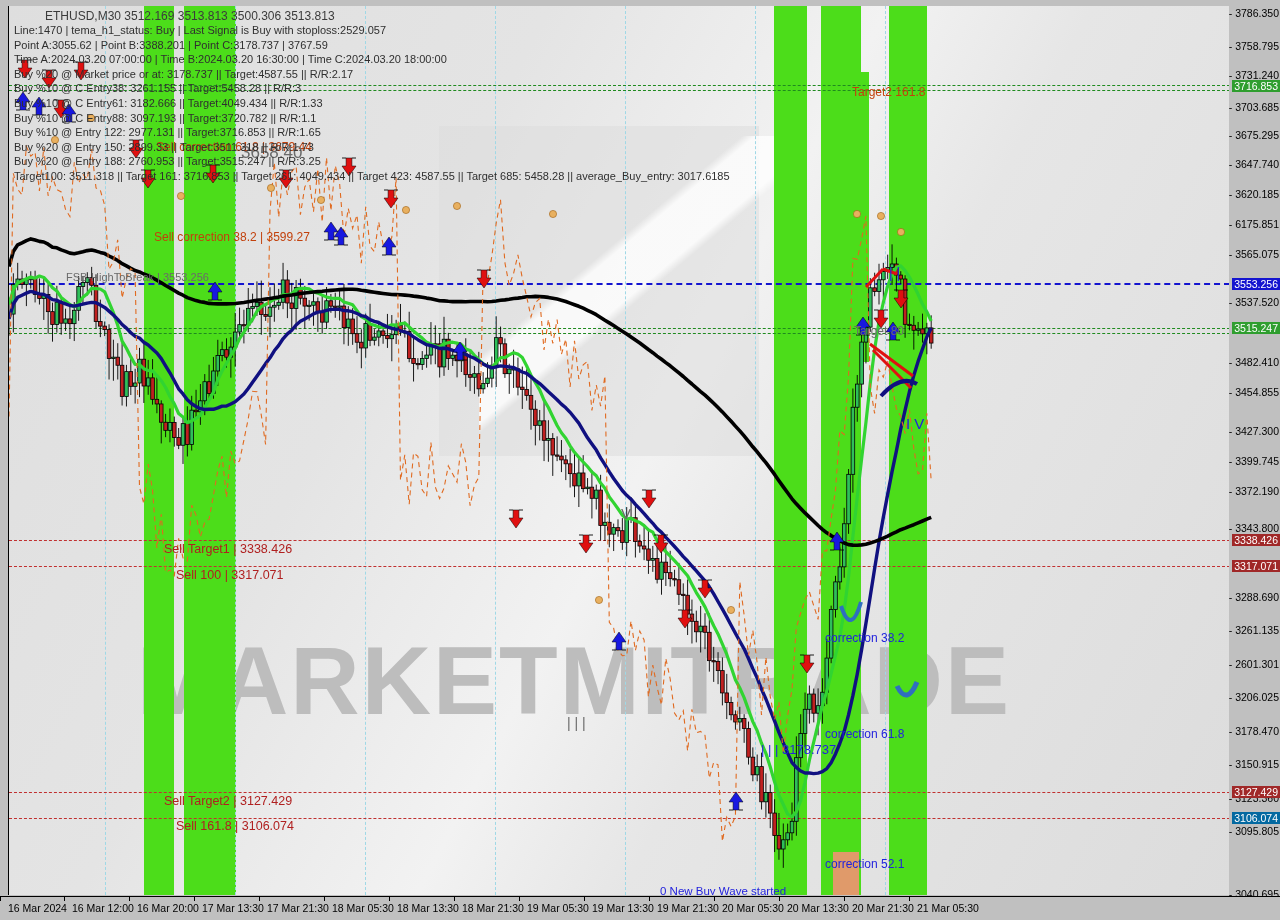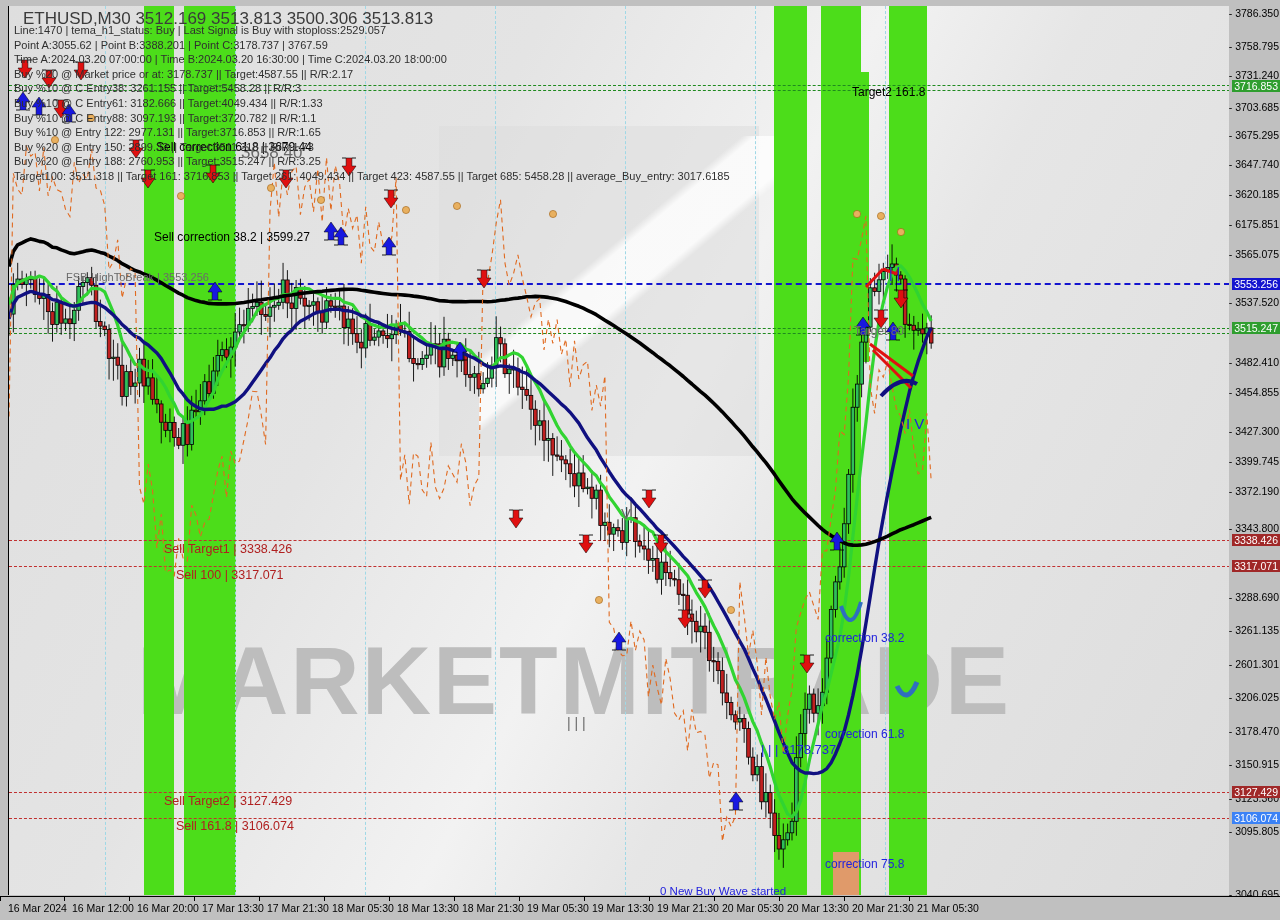--- a/index.html
+++ b/index.html
@@ -93,34 +93,34 @@
     white-space: nowrap;
   }
   .tsep {
     position: absolute; top: -1px;
     width: 1px; height: 5px;
     background: #000;
   }
   
   #hdr { position: absolute; left: 0; top: 0; }
   #hdr-title {
-    position: absolute; left: 14px; top: 3px;
-    font-size: 17px; color: #3b3b3b;
+    position: absolute; left: 36px; top: 3px;
+    font-size: 12px; color: #3b3b3b;
     white-space: nowrap;
   }
   .hdr-line {
     position: absolute; left: 5px;
     font-size: 11px; color: #2f2f2f;
     white-space: nowrap;
   }
   
   .ann { position: absolute; white-space: nowrap; font-size: 12px; }
   .ann-red { color: #b02020; }
   .ann-blue { color: #2222dd; }
-  .ann-green { color: #000000; }
+  .ann-green { color: #c2410c; }
   .ann-gray { color: #6a6a6a; }
   
   .hline { position: absolute; left: 0; width: 1221px; height: 0; }
   .dash-red  { border-top: 1px dashed #c03030; }
   .dash-green{ border-top: 1px dashed #1f8a1f; }
   .dash-blue { border-top: 2px dashed #1414cf; }
   .vdash {
     position: absolute; top: 0; bottom: 0; width: 0;
     border-left: 1px dashed #9fd8e6;
   }
@@ -663,21 +663,21 @@
         <div class="ann ann-green" style="left: 145px; top: 224px; font-size: 12px;">Sell correction 38.2 | 3599.27</div>
         <div class="ann ann-gray" style="left: 57px; top: 265px; font-size: 11px;">FSB-HighToBreak | 3553.256</div>
         <div class="ann ann-green" style="left: 843px; top: 79px; font-size: 12px;">Target2 161.8</div>
         <div class="ann ann-gray" style="left: 845px; top: 318px; font-size: 12px;">Target 80</div>
         <div class="ann ann-red" style="left: 155px; top: 536px; font-size: 12.5px;">Sell Target1 | 3338.426</div>
         <div class="ann ann-red" style="left: 167px; top: 562px; font-size: 12.5px;">Sell 100 | 3317.071</div>
         <div class="ann ann-red" style="left: 155px; top: 788px; font-size: 12.5px;">Sell Target2 | 3127.429</div>
         <div class="ann ann-red" style="left: 167px; top: 813px; font-size: 12.5px;">Sell 161.8 | 3106.074</div>
         <div class="ann ann-blue" style="left: 816px; top: 625px; font-size: 12px;">correction 38.2</div>
         <div class="ann ann-blue" style="left: 816px; top: 721px; font-size: 12px;">correction 61.8</div>
-        <div class="ann ann-blue" style="left: 816px; top: 851px; font-size: 12px;">correction 75.8</div>
+        <div class="ann ann-blue" style="left: 816px; top: 851px; font-size: 12px;">correction 52.1</div>
         <div class="ann ann-blue" style="left: 752px; top: 736px; font-size: 13px;">| | | 3178.737</div>
         <div class="ann ann-blue" style="left: 651px; top: 879px; font-size: 11.5px;">0 New Buy Wave started</div>
         <div class="ann ann-gray" style="left: 612px; top: 499px; font-size: 15px;">V</div>
         <div class="ann ann-gray" style="left: 558px; top: 709px; font-size: 14px;">| | |</div>
         <div class="ann ann-blue" style="left: 897px; top: 409px; font-size: 15px;">I V</div>
         <div class="ann ann-blue" style="left: 880px; top: 259px; font-size: 14px;">| |</div>
       </div>
 
     <div id="hdr">
       <div id="hdr-title">ETHUSD,M30  3512.169 3513.813 3500.306 3513.813</div>
@@ -723,21 +723,21 @@
       <div class="ptick" style="top: 787px;">- 3123.360</div>
       <div class="ptick" style="top: 820px;">- 3095.805</div>
       <div class="ptick" style="top: 853px; margin-top: 46px;">- 3068.250</div>
       <div class="ptick" style="top: 883px;">- 3040.695</div>
       <div class="plabel-box" style="top: 74px; background: rgb(47, 158, 47); color: rgb(255, 255, 255);">3716.853</div>
       <div class="plabel-box" style="top: 272px; background: rgb(20, 20, 207); color: rgb(255, 255, 255);">3553.256</div>
       <div class="plabel-box" style="top: 316px; background: rgb(47, 158, 47); color: rgb(255, 255, 255);">3515.247</div>
       <div class="plabel-box" style="top: 528px; background: rgb(160, 40, 40); color: rgb(255, 255, 255);">3338.426</div>
       <div class="plabel-box" style="top: 554px; background: rgb(160, 40, 40); color: rgb(255, 255, 255);">3317.071</div>
       <div class="plabel-box" style="top: 780px; background: rgb(160, 40, 40); color: rgb(255, 255, 255);">3127.429</div>
-      <div class="plabel-box" style="top: 806px; background: #3b82f6; color: rgb(255, 255, 255);">3106.074</div>
+      <div class="plabel-box" style="top: 806px; background: #0369a1; color: rgb(255, 255, 255);">3106.074</div>
     </div>
 
   <div id="time-axis">
       <div class="ttick" style="left: 8px;">16 Mar 2024</div>
       <div class="tsep" style="left: 0px;"></div>
       <div class="ttick" style="left: 72px;">16 Mar 12:00</div>
       <div class="tsep" style="left: 64px;"></div>
       <div class="ttick" style="left: 137px; text-align: right;">16 Mar 20:00</div>
       <div class="tsep" style="left: 129px;"></div>
       <div class="ttick" style="left: 202px;">17 Mar 13:30</div>

